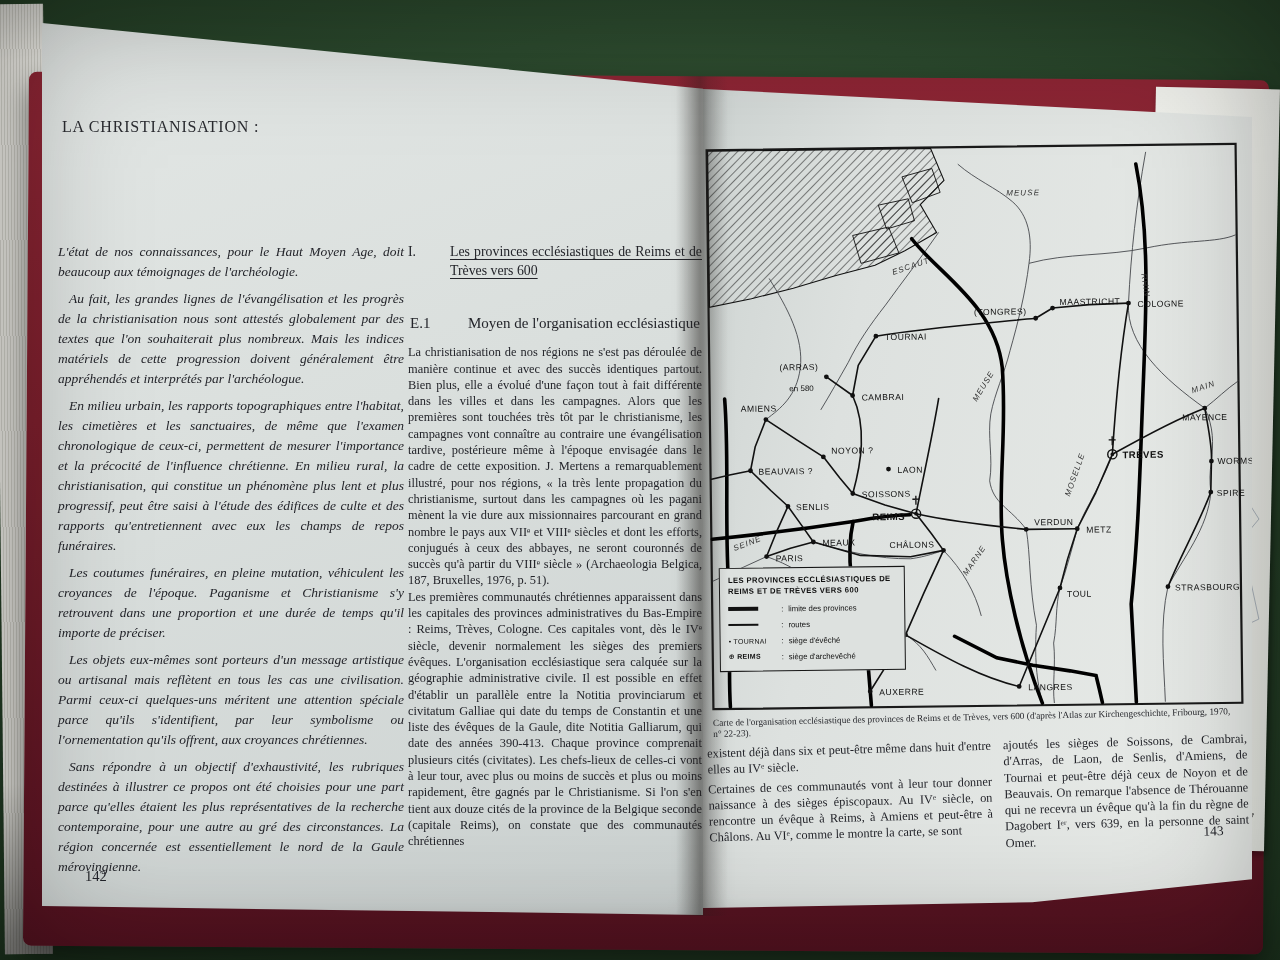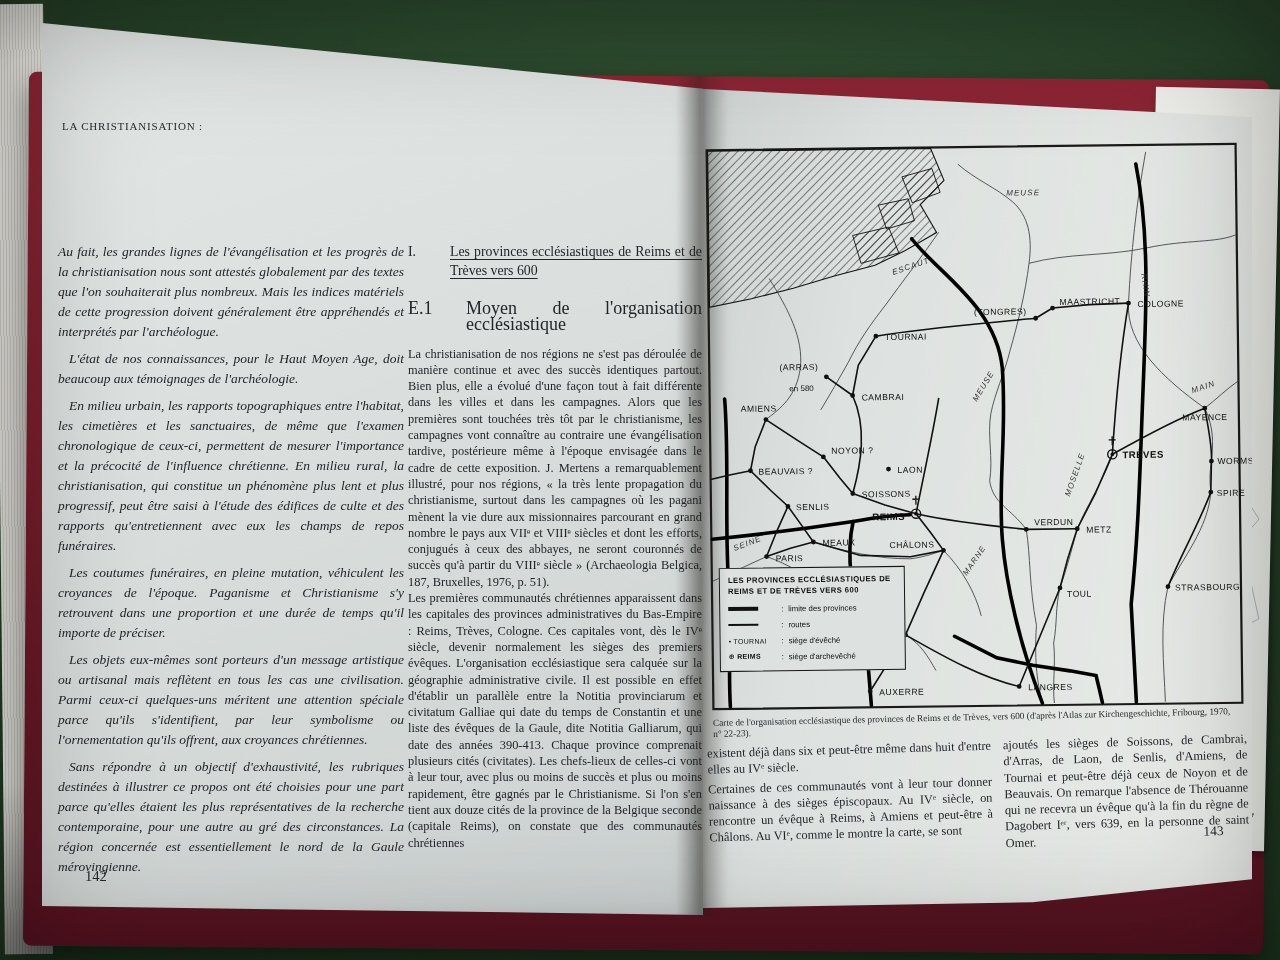--- a/index.html
+++ b/index.html
@@ -26,30 +26,30 @@
     box-shadow:inset -20px 0 26px -16px rgba(0,0,0,0.38);}
   .page-right{left:703px;top:84px;width:549px;height:824px;
     background:linear-gradient(100deg,#ced4d2 0%,#dde1df 28%,#e7eae7 92%);
     clip-path:polygon(0 0.6%,100% 4%,100% 96.5%,60% 99.3%,0 100%);
     box-shadow:inset 22px 0 26px -18px rgba(0,0,0,0.35);}
   .gutter-shadow{position:absolute;left:676px;top:76px;width:52px;height:840px;z-index:6;pointer-events:none;
     background:linear-gradient(90deg, rgba(0,0,0,0) 0%, rgba(35,30,25,0.33) 46%, rgba(35,30,25,0.16) 62%, rgba(0,0,0,0) 100%);}
   .vignette{position:absolute;inset:0;z-index:10;pointer-events:none;box-shadow:inset 0 0 140px rgba(0,0,0,0.35);}
 
   
-  .lp-title{position:absolute;left:20px;top:102px;font-size:11px;letter-spacing:0.8px;line-height:21px;color:#2a2b30;}
+  .lp-title{position:absolute;left:20px;top:102px;font-size:16px;letter-spacing:0.8px;line-height:21px;color:#2a2b30;}
   .col-intro{position:absolute;left:16px;top:228px;width:346px;font-style:italic;font-size:13.5px;line-height:20px;text-align:justify;}
   .col-intro p{margin:0 0 7px 0;text-indent:11px;}
   .col-intro p:first-child{text-indent:0;}
   .pagenum-left{position:absolute;left:43px;top:854px;font-size:14.5px;}
   .col-sec{position:absolute;left:366px;top:228px;width:294px;font-size:12.4px;line-height:16.3px;text-align:justify;}
   .sec-head{display:flex;font-size:13.8px;line-height:19px;}
   .sec-num{width:42px;flex:none;}
   .sec-title{text-decoration:underline;text-underline-offset:3px;}
-  .sub-head{display:flex;margin-top:20px;font-size:18px;}
+  .sub-head{display:flex;margin-top:35px;font-size:15px;justify-content:center;}
   .sub-num{width:58px;flex:none;}
   .col-sec .paras{margin-top:13px;}
   .col-sec .paras p{margin:0;}
 
   
   .map-wrap{position:absolute;left:6px;top:62px;width:531px;height:562px;transform:rotate(-0.7deg);}
   .map-wrap svg{overflow:visible;display:block;}
   .city-label{font-family:"Liberation Sans","DejaVu Sans",sans-serif;font-size:8.6px;letter-spacing:0.5px;fill:#111;}
   .city-bold{font-weight:bold;font-size:9.6px;}
   .city-sub{font-family:"Liberation Sans","DejaVu Sans",sans-serif;font-size:8px;fill:#111;}
@@ -91,22 +91,22 @@
     <div class="under-frag">capitole</div>
     <div class="under-num">147</div>
   </div>
 
   <div class="page page-left">
     <div class="lp-title">
       <div>LA CHRISTIANISATION :</div>
     </div>
 
     <div class="col-intro">
-    <p>Au fait, les grandes lignes de l'évangélisation et les progrès de la christianisation nous sont attestés globalement par des textes que l'on souhaiterait plus nombreux. Mais les indices matériels de cette progression doivent généralement être appréhendés et interprétés par l'archéologue.</p>
-        <p>L'état de nos connaissances, pour le Haut Moyen Age, doit beaucoup aux témoignages de l'archéologie.</p>
+    <p>L'état de nos connaissances, pour le Haut Moyen Age, doit beaucoup aux témoignages de l'archéologie.</p>
+        <p>Au fait, les grandes lignes de l'évangélisation et les progrès de la christianisation nous sont attestés globalement par des textes que l'on souhaiterait plus nombreux. Mais les indices matériels de cette progression doivent généralement être appréhendés et interprétés par l'archéologue.</p>
         <p>En milieu urbain, les rapports topographiques entre l'habitat, les cimetières et les sanctuaires, de même que l'examen chronologique de ceux-ci, permettent de mesurer l'importance et la précocité de l'influence chrétienne. En milieu rural, la christianisation, qui constitue un phénomène plus lent et plus progressif, peut être saisi à l'étude des édifices de culte et des rapports qu'entretiennent avec eux les champs de repos funéraires.</p>
         <p>Les coutumes funéraires, en pleine mutation, véhiculent les croyances de l'époque. Paganisme et Christianisme s'y retrouvent dans une proportion et une durée de temps qu'il importe de préciser.</p>
         <p>Les objets eux-mêmes sont porteurs d'un message artistique ou artisanal mais reflètent en tous les cas une civilisation. Parmi ceux-ci quelques-uns méritent une attention spéciale parce qu'ils s'identifient, par leur symbolisme ou l'ornementation qu'ils offrent, aux croyances chrétiennes.</p>
         <p>Sans répondre à un objectif d'exhaustivité, les rubriques destinées à illustrer ce propos ont été choisies pour une part parce qu'elles étaient les plus représentatives de la recherche contemporaine, pour une autre au gré des circonstances. La région concernée est essentiellement le nord de la Gaule mérovingienne.</p>
       </div>
     <div class="col-intro" style="top:auto;bottom:0;height:0;"></div>
 
     <div class="col-sec">
       <div class="sec-head">
         <span class="sec-num">I.</span>

